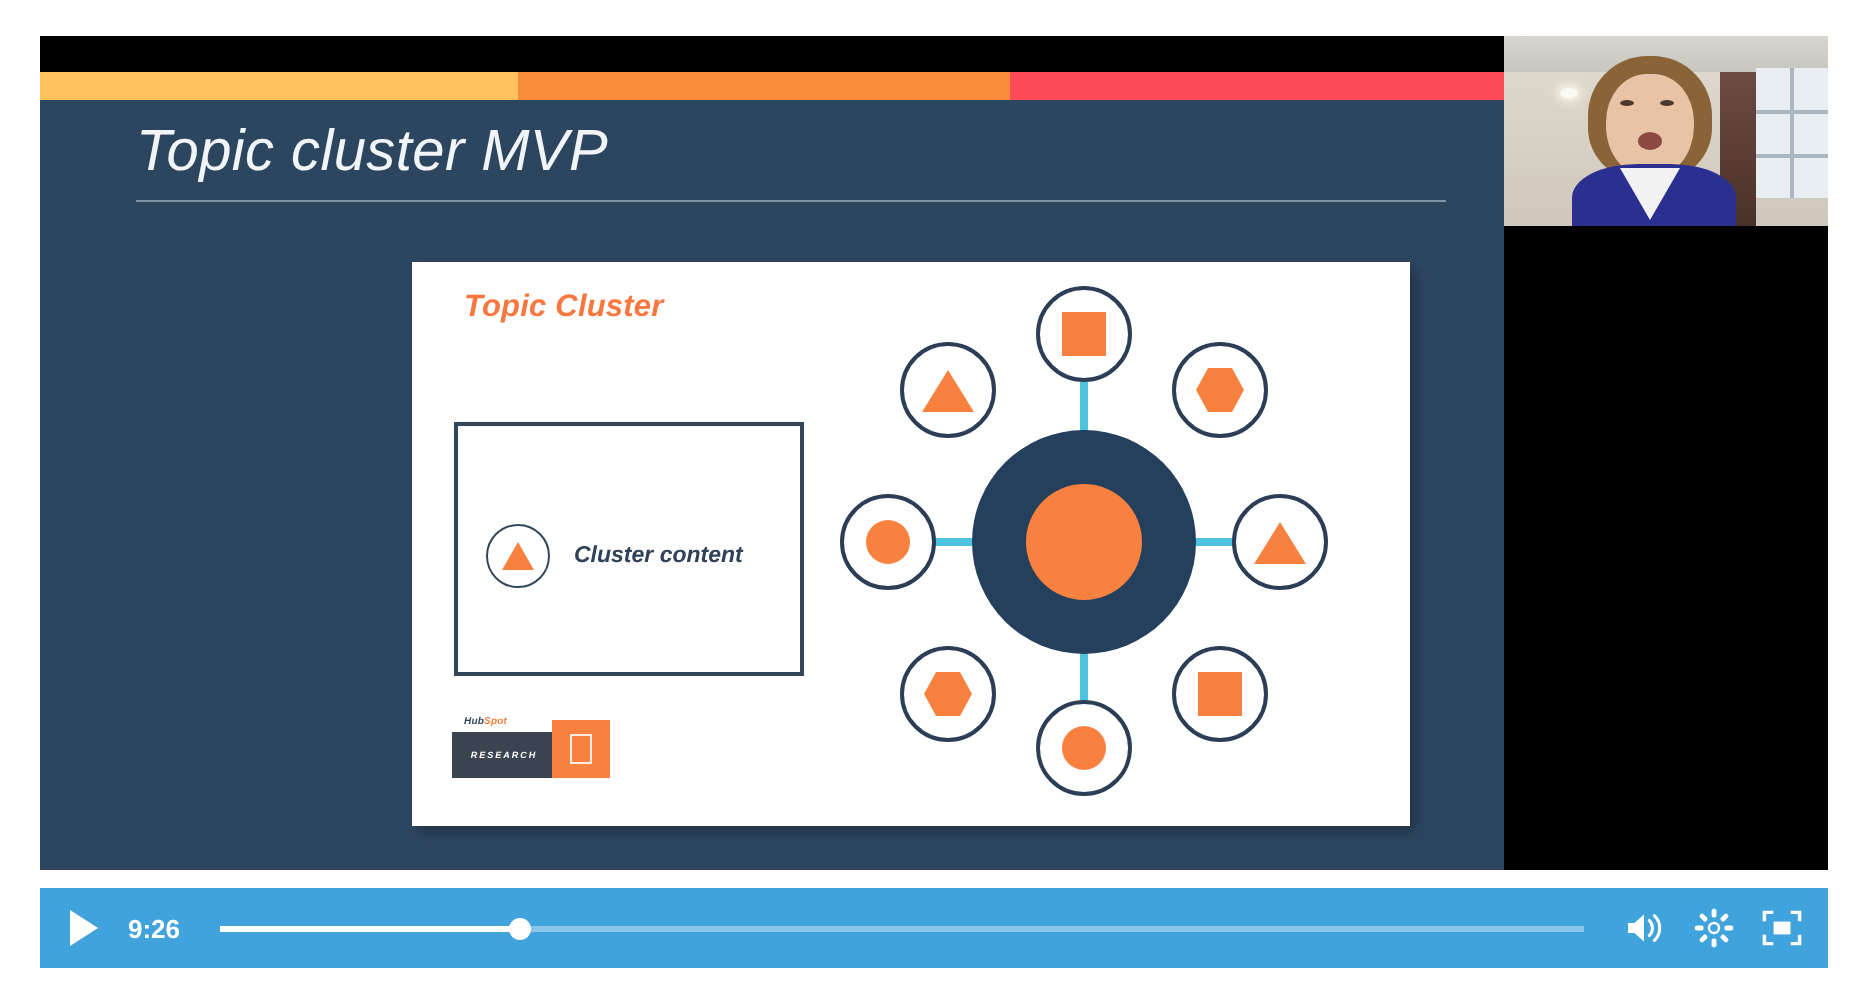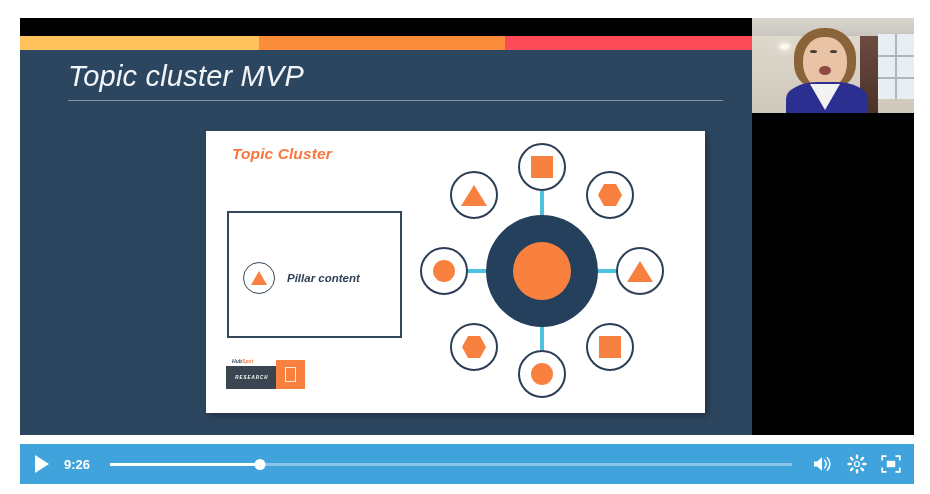--- a/index.html
+++ b/index.html
@@ -265,21 +265,21 @@
 
       <div class="info-title" style="color: rgb(249, 118, 63);">Topic Cluster</div>
 
       <div class="legend">
 
 
         <div class="legend-row r2">
           <span class="legend-mark">
             <span class="mk-cluster"></span>
           </span>
-          <span class="legend-label">Pillar content</span>
+          <span class="legend-label">Cluster content</span>
         </div>
 
       </div>
 
       <div class="diagram">
 
         <span class="spoke" style="left:136px; top:56px;  width:4px;  height:26px;"></span>
         <span class="spoke" style="left:183px; top:70px;  width:22px; height:4px; transform:rotate(45deg);"></span>
         <span class="spoke" style="left:192px; top:134px; width:26px; height:4px;"></span>
         <span class="spoke" style="left:183px; top:197px; width:22px; height:4px; transform:rotate(-45deg);"></span>

